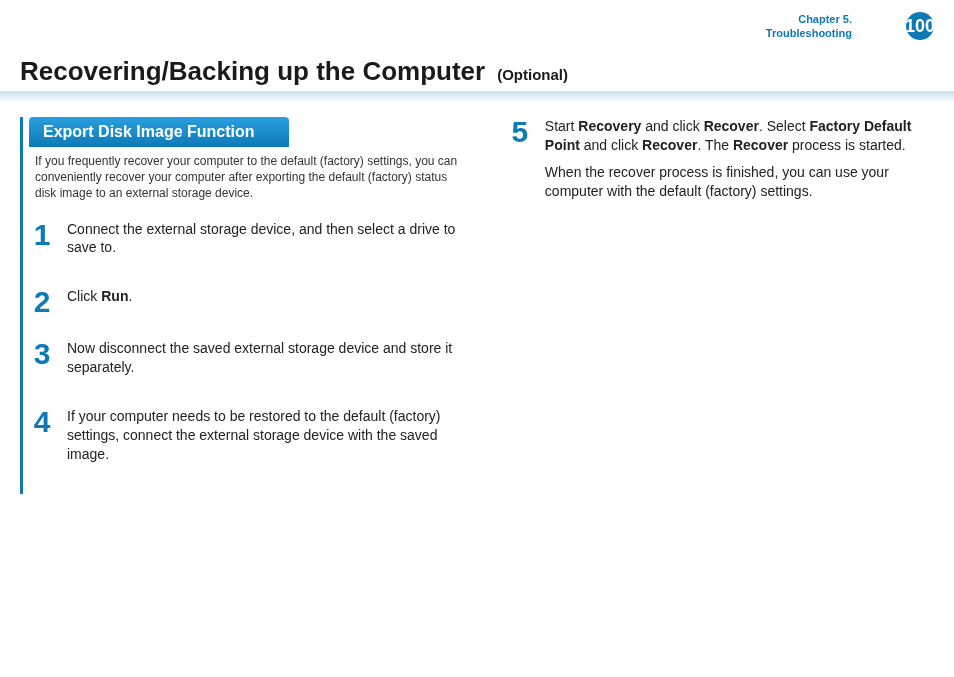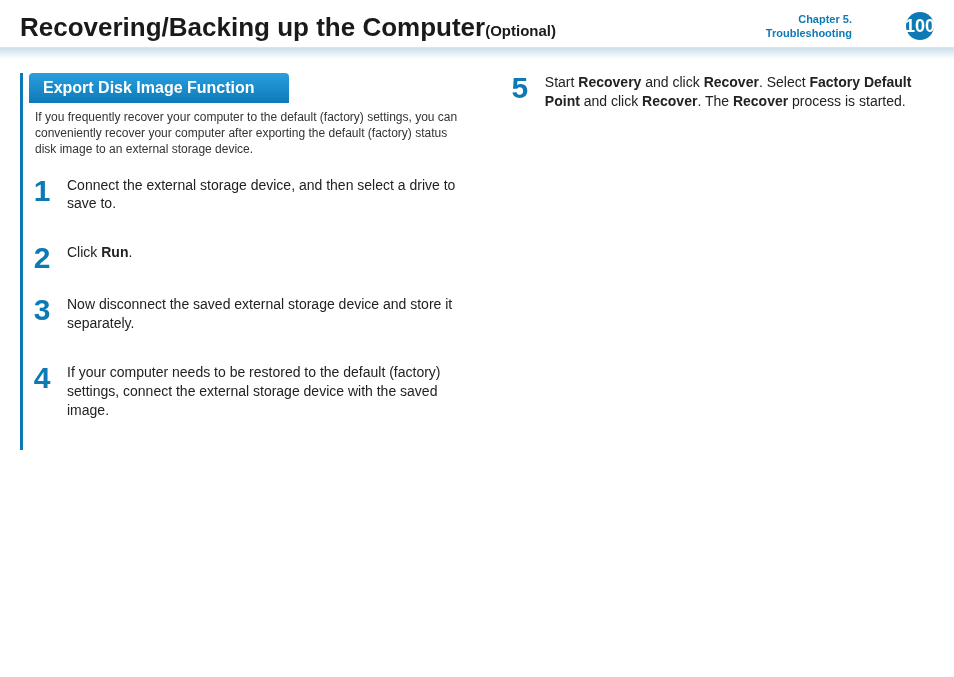--- a/index.html
+++ b/index.html
@@ -17,21 +17,22 @@
     }
     .page-header {
       display: flex;
       justify-content: space-between;
       align-items: flex-start;
       padding: 12px 20px 0 20px;
     }
     .title-block {
       display: flex;
       align-items: baseline;
-      gap: 0;
+      gap: 12px;
+      margin-top: 44px;
     }
     .page-title {
       font-size: 26px;
       font-weight: 700;
       color: #1a1a1a;
     }
     .page-title-suffix {
       font-size: 15px;
       font-weight: 700;
       color: #1a1a1a;
@@ -192,17 +193,18 @@
     </div>
   </div>
 
   <div class="col">
     <div class="step">
       <div class="step-number">5</div>
       <div class="step-body">
         <p>
           <span>Start </span><span class="bold">Recovery</span><span> and click </span><span class="bold">Recover</span><span>. Select </span><span class="bold">Factory Default Point</span><span> and click </span><span class="bold">Recover</span><span>. The </span><span class="bold">Recover</span><span> process is started.</span>
         </p>
+        <p><span>When the recover process is finished, you can use your computer with the default (factory) settings.</span></p>
       </div>
     </div>
   </div>
 
 </div>
 
 </body></html>

